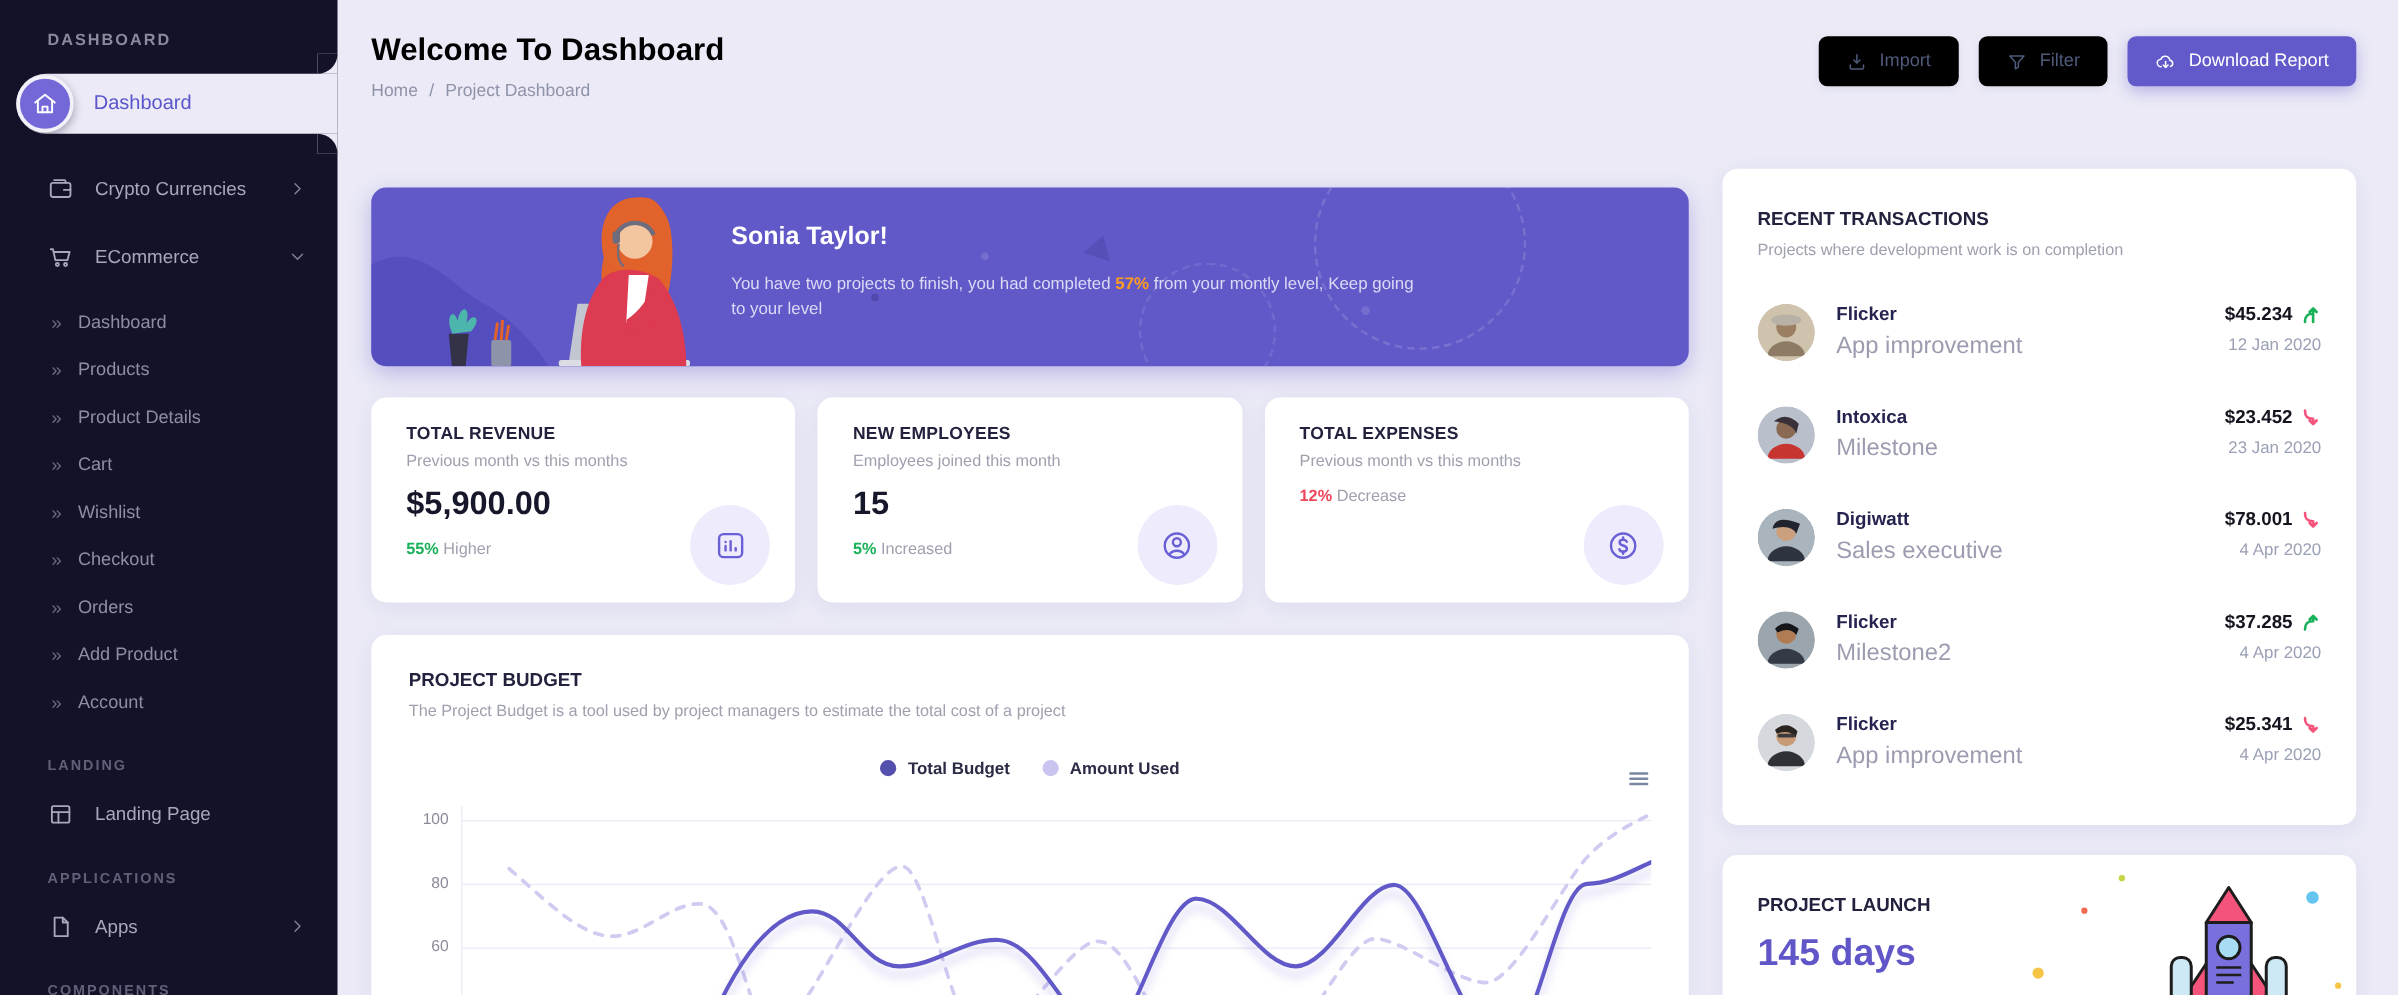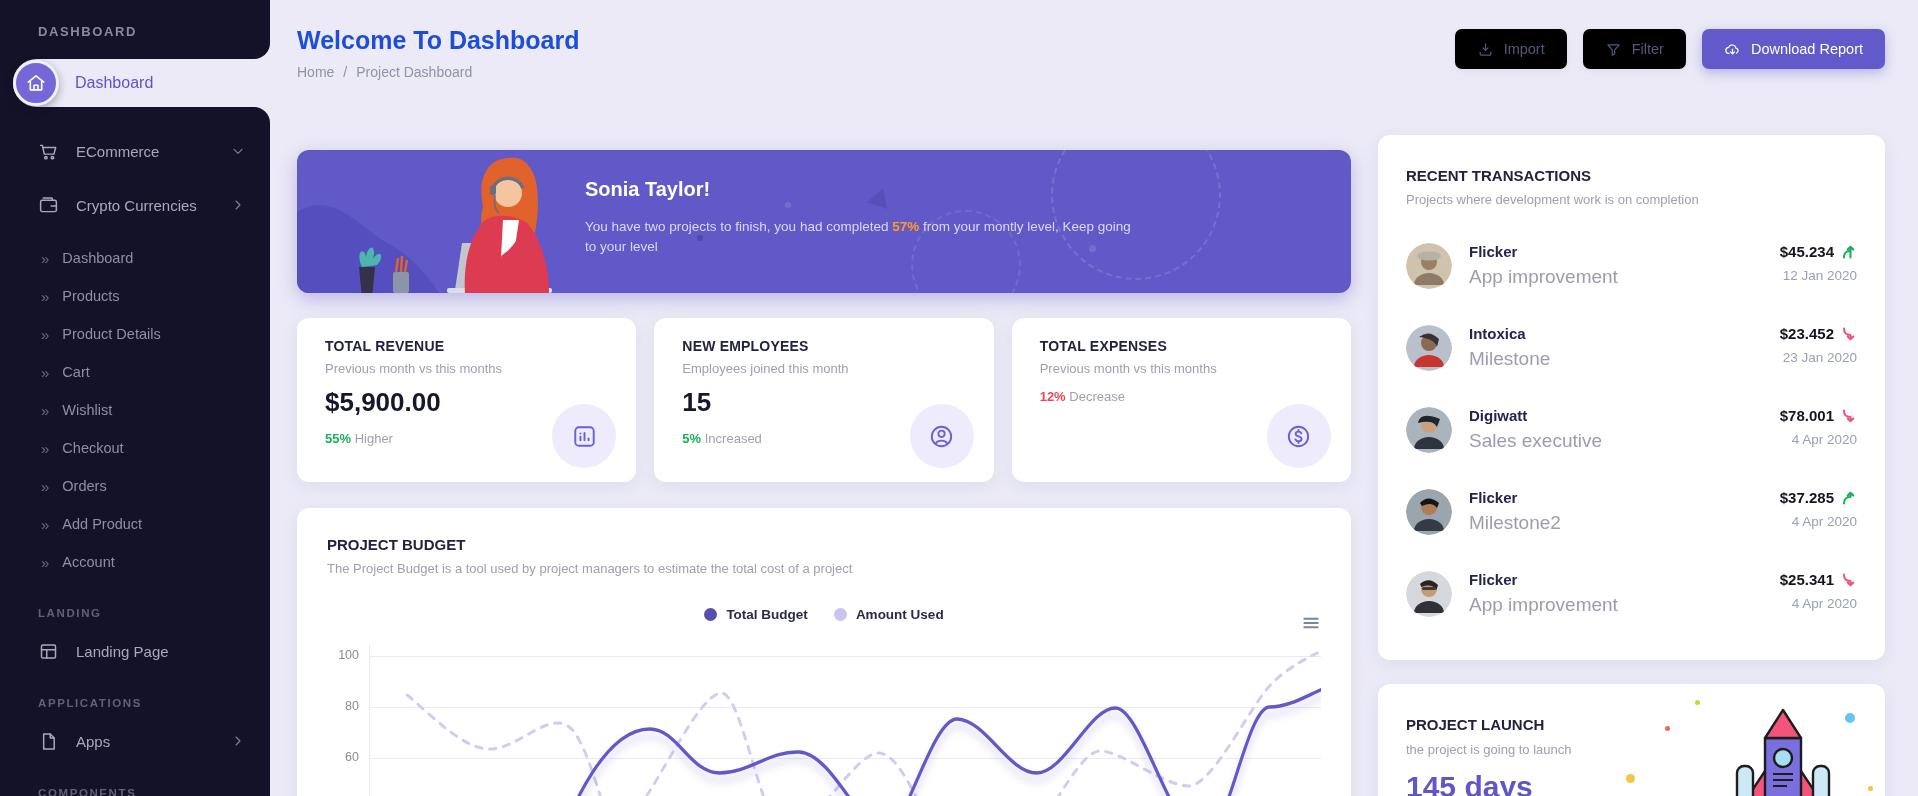--- a/index.html
+++ b/index.html
@@ -20,21 +20,21 @@
   .side-item { display:flex; align-items:center; height:40px; margin-bottom:14px; padding:0 24px 0 38px; color:#a9a8ba; font-size:15px; cursor:pointer; }
   .side-item .mi { width:21px; height:21px; margin-right:17px; flex:0 0 auto; }
   .side-item .chev { margin-left:auto; width:16px; height:16px; color:#81809a; }
   .subitem { display:flex; align-items:center; height:38px; padding-left:41px; color:#8f8ea3; font-size:14.5px; cursor:pointer; }
   .subitem .dbl { font-size:15px; color:#6b6a82; margin-right:13px; }
   .side-heading { margin:26px 0 12px 38px; font-size:11.5px; font-weight:bold; letter-spacing:1.6px; color:#61607a; }
   svg.stroke { fill:none; stroke:currentColor; stroke-width:1.7; stroke-linecap:round; stroke-linejoin:round; }
 
   
   .page-header { position:absolute; left:297px; top:26px; width:1588px; display:flex; justify-content:space-between; align-items:flex-start; z-index:2; }
-  .page-title { font-size:25px; font-weight:bold; color:#1d4ed8; }
+  .page-title { font-size:25px; font-weight:bold; color:#000000; }
   .breadcrumb { margin-top:9px; font-size:14px; color:#8e93a9; display:flex; gap:9px; }
   .breadcrumb .bc-home { cursor:pointer; }
   .hdr-buttons { display:flex; gap:16px; margin-top:3px; }
   .btn { height:40px; border:none; border-radius:7px; background:#000000; color:#4f5a7a; font-family:inherit; font-size:14.5px; font-weight:500; display:flex; align-items:center; gap:10px; padding:0 22px; cursor:pointer; box-shadow:0 2px 6px rgba(110,110,160,.10); }
   .btn svg { width:17px; height:17px; }
   .btn.primary { background:#6259ca; color:#fff; box-shadow:0 4px 12px rgba(98,89,202,.38); }
 
   
   .left-col  { position:absolute; left:297px;  top:150px; width:1054px; }
   .right-col { position:absolute; left:1378px; top:135px; width:507px;  }
@@ -121,39 +121,39 @@
       </svg>
     </span>
     <span class="active-label">Dashboard</span>
     <span class="notch-bg nb-b"></span>
     <span class="notch n-b"></span>
   </div>
 
   <div class="menu">
     <div class="side-item">
       <svg class="mi stroke" viewBox="0 0 24 24">
+        <rect x="3" y="6" width="18" height="13" rx="2"></rect>
+          <path d="M15 12.5 h6"></path>
+          <path d="M16.5 6 V4.5 a1 1 0 0 0 -1 -1 H6"></path>
+      </svg>
+      <span>Crypto Currencies</span>
+      <svg class="chev stroke" viewBox="0 0 24 24">
+          <path d="M9 6 l6 6 -6 6"></path>
+        </svg>
+    </div>
+
+    <div class="side-item">
+      <svg class="mi stroke" viewBox="0 0 24 24">
         <path d="M3 5 h2 l2.2 10 h11 l2 -7.5 H6"></path>
           <circle cx="9" cy="19" r="1.4"></circle>
           <circle cx="16.5" cy="19" r="1.4"></circle>
       </svg>
       <span>ECommerce</span>
       <svg class="chev stroke" viewBox="0 0 24 24">
           <path d="M6 9.5 l6 6 6 -6"></path>
-        </svg>
-    </div>
-
-    <div class="side-item">
-      <svg class="mi stroke" viewBox="0 0 24 24">
-        <rect x="3" y="6" width="18" height="13" rx="2"></rect>
-          <path d="M15 12.5 h6"></path>
-          <path d="M16.5 6 V4.5 a1 1 0 0 0 -1 -1 H6"></path>
-      </svg>
-      <span>Crypto Currencies</span>
-      <svg class="chev stroke" viewBox="0 0 24 24">
-          <path d="M9 6 l6 6 -6 6"></path>
         </svg>
     </div>
 
     <div class="subitem">
         <span class="dbl">»</span>
         <span>Dashboard</span>
       </div>
     <div class="subitem">
         <span class="dbl">»</span>
         <span>Products</span>
@@ -471,21 +471,20 @@
               <path d="M3 2.5 C3 7.5 5 9 9.5 9 M9.5 9 L9.5 13.2 M6.7 10.4 L9.5 13.2 L12.3 10.4" fill="none" stroke-width="2.1" stroke-linecap="round" stroke-linejoin="round"></path>
             </svg>
           </span>
           <span class="tdate" style="display:block">4 Apr 2020</span>
         </span>
     </div>
   </section>
 
   <section class="card launch-card">
     <div class="lc-title">PROJECT LAUNCH</div>
-    <div class="lc-sub">the project is going to launch</div>
     <div class="lc-days">145 days</div>
 
     <span class="lc-dot" style="right:185px; top:16px; width:5px; height:5px; background:#c3d641;"></span>
     <span class="lc-dot" style="right:30px;  top:29px; width:10px;height:10px; background:#64c5f0;"></span>
     <span class="lc-dot" style="right:215px; top:42px; width:5px; height:5px; background:#ef6a50;"></span>
     <span class="lc-dot" style="right:250px; top:90px; width:9px; height:9px; background:#f6c445;"></span>
     <span class="lc-dot" style="right:12px;  top:102px;width:5px; height:5px; background:#f6c445;"></span>
 
     <svg class="rocket" width="120" height="130" viewBox="0 0 120 130">
       <g stroke="#1d1d1d" stroke-width="2.4" stroke-linejoin="round">

